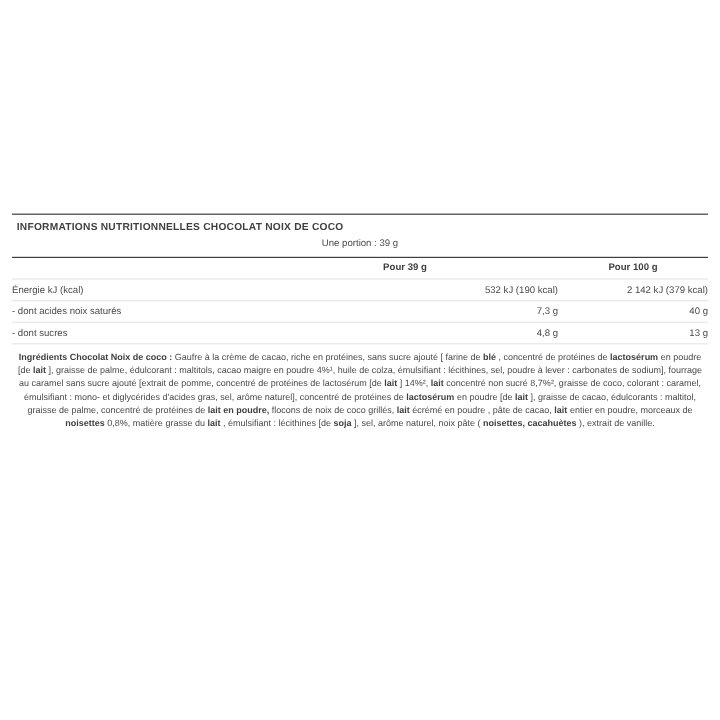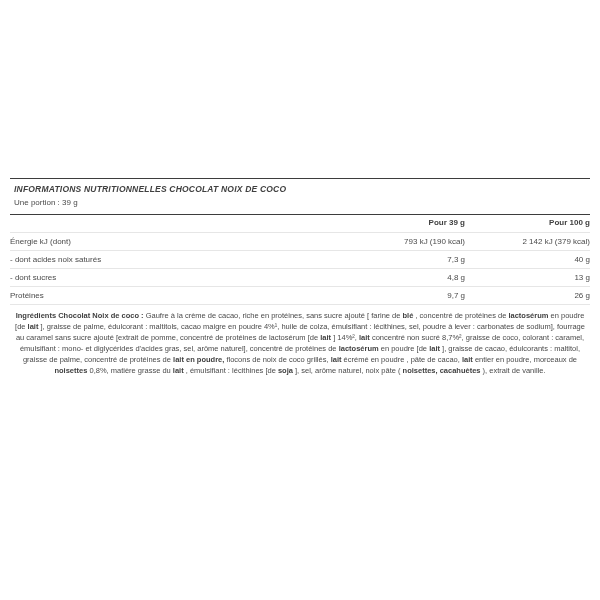--- a/index.html
+++ b/index.html
@@ -24,42 +24,42 @@
     width: 580px;
   }
   .nut-header {
     border-top: 1px solid var(--rule-dark);
     border-bottom: 1px solid var(--rule-dark);
     padding: 5px 4px 7px 4px;
   }
   .nut-header h2 {
     font-size: 8.5px;
     font-weight: bold;
-    font-style: italic;
     letter-spacing: 0.2px;
     color: var(--text-dark);
     text-transform: uppercase;
   }
   .nut-header p {
     font-size: 8px;
     margin-top: 3.5px;
     color: var(--text-body);
+    text-align: center;
   }
   table.nutrition {
     width: 100%;
     border-collapse: collapse;
     font-size: 8px;
     color: var(--text-body);
     table-layout: fixed;
   }
   table.nutrition col.c2 { width: 255px; }
   table.nutrition col.c3 { width: 125px; }
   table.nutrition th {
     font-weight: bold;
-    text-align: right;
+    text-align: center;
     padding: 3px 0 5px 0;
     border-bottom: 1px solid var(--rule-light);
     color: var(--text-dark);
   }
   table.nutrition th:first-child { text-align: left; }
   table.nutrition td {
     padding: 4px 0;
     border-bottom: 1px solid var(--rule-light);
     vertical-align: middle;
   }
@@ -92,37 +92,32 @@
     </colgroup>
     <thead>
       <tr>
         <th></th>
         <th>Pour 39 g</th>
         <th>Pour 100 g</th>
       </tr>
     </thead>
     <tbody>
         <tr>
-          <td>Énergie kJ (dont)</td>
-          <td>793 kJ (190 kcal)</td>
+          <td>Énergie kJ (kcal)</td>
+          <td>532 kJ (190 kcal)</td>
           <td>2 142 kJ (379 kcal)</td>
         </tr>
         <tr>
           <td>- dont acides noix saturés</td>
           <td>7,3 g</td>
           <td>40 g</td>
         </tr>
         <tr>
           <td>- dont sucres</td>
           <td>4,8 g</td>
           <td>13 g</td>
         </tr>
-        <tr>
-          <td>Protéines</td>
-          <td>9,7 g</td>
-          <td>26 g</td>
-        </tr>
       </tbody>
   </table>
 
   <p class="ingredients"><b>Ingrédients Chocolat Noix de coco :</b><span> Gaufre à la crème de cacao, riche en protéines, sans sucre ajouté [ farine de </span><b>blé</b><span> , concentré de protéines de </span><b>lactosérum</b><span> en poudre [de </span><b>lait</b><span> ], graisse de palme, édulcorant : maltitols, cacao maigre en poudre 4%¹, huile de colza, émulsifiant : lécithines, sel, poudre à lever : carbonates de sodium], fourrage au caramel sans sucre ajouté [extrait de pomme, concentré de protéines de lactosérum [de </span><b>lait</b><span> ] 14%², </span><b>lait</b><span> concentré non sucré 8,7%², graisse de coco, colorant : caramel, émulsifiant : mono- et diglycérides d'acides gras, sel, arôme naturel], concentré de protéines de </span><b>lactosérum</b><span> en poudre [de </span><b>lait</b><span> ], graisse de cacao, édulcorants : maltitol, graisse de palme, concentré de protéines de </span><b>lait en poudre,</b><span> flocons de noix de coco grillés, </span><b>lait</b><span> écrémé en poudre , pâte de cacao, </span><b>lait</b><span> entier en poudre, morceaux de </span><b>noisettes</b><span> 0,8%, matière grasse du </span><b>lait</b><span> , émulsifiant : lécithines [de </span><b>soja</b><span> ], sel, arôme naturel, noix pâte ( </span><b>noisettes, cacahuètes</b><span> ), extrait de vanille.</span></p>
 
 </div>
 
 </body></html>

